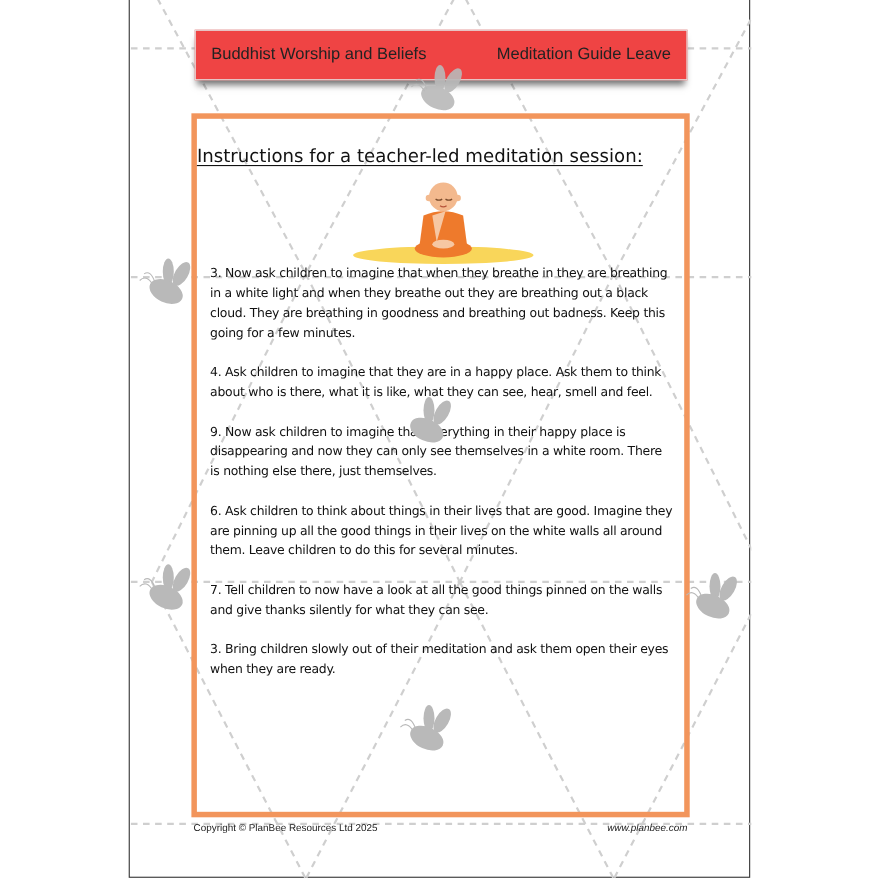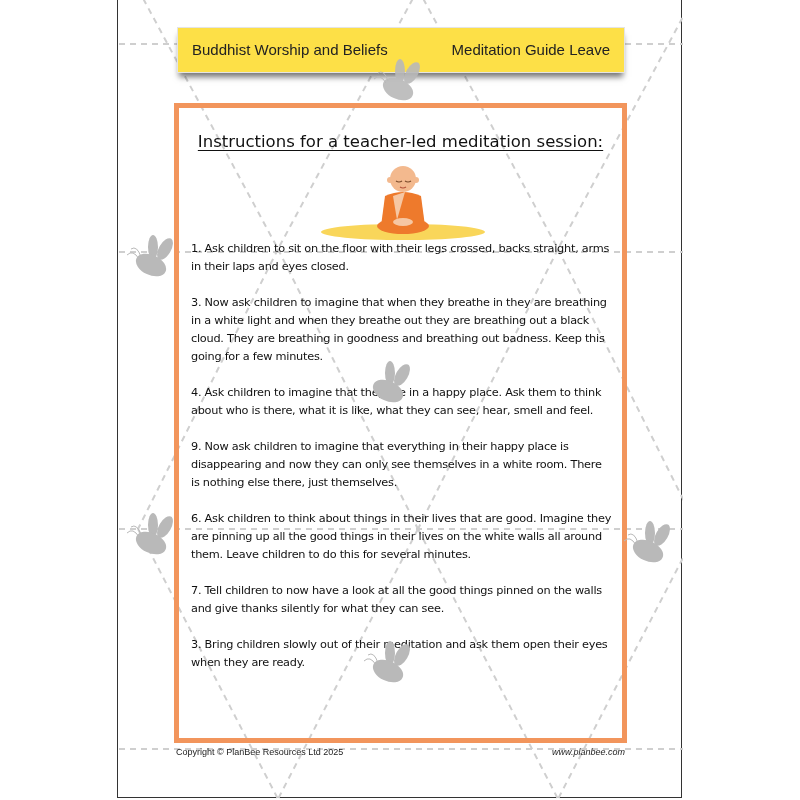--- a/index.html
+++ b/index.html
@@ -1,23 +1,23 @@
 <!DOCTYPE html>
 <html><head>
 <meta charset="utf-8">
 <style>
   html, body { margin:0; padding:0; background:#ffffff; }
   body { width:800px; height:800px; position:relative; overflow:hidden; font-family:"Liberation Sans", sans-serif; }
   .page { position:absolute; left:117px; top:-2px; width:565px; height:800px; border:1.5px solid #333; box-sizing:border-box; background:#fff; overflow:visible; }
   .bg-pattern { position:absolute; left:0; top:0; width:565px; height:800px; }
-  .header-box { position:absolute; left:59px; top:28px; width:448px; height:46px; background:#fde047; box-shadow:0 6px 6px -2px rgba(0,0,0,0.55); border:1px solid #e4e4e4; box-sizing:border-box; }
+  .header-box { position:absolute; left:59px; top:28px; width:448px; height:46px; background:#ef4444; box-shadow:0 6px 6px -2px rgba(0,0,0,0.55); border:1px solid #e4e4e4; box-sizing:border-box; }
   .header-left { position:absolute; left:14px; top:13px; font-size:15px; color:#222; }
   .header-right { position:absolute; right:14px; top:13px; font-size:15px; color:#222; }
   .frame { position:absolute; left:56px; top:104px; width:453px; height:640px; border:5px solid #f2955c; box-sizing:border-box; }
-  .title { position:absolute; left:0; right:0; top:24px; text-align:center; font-family:"DejaVu Sans", sans-serif; font-size:16.5px; color:#111; }
+  .title { position:absolute; left:0; right:0; top:24px; font-family:"DejaVu Sans", sans-serif; font-size:16.5px; color:#111; }
   .title span { text-decoration:underline; text-underline-offset:3px; }
   .monk { position:absolute; left:134px; top:54px; width:180px; height:80px; }
   .steps { position:absolute; left:12px; right:10px; top:132px; font-family:"DejaVu Sans", sans-serif; font-size:11.3px; line-height:18px; color:#111; letter-spacing:-0.25px; }
   .step { margin:0 0 18px 0; }
   .footer-left { position:absolute; left:58px; top:748px; font-size:9px; color:#222; }
   .footer-right { position:absolute; right:56px; top:748px; font-size:9px; color:#222;font-style:italic; }
   .bee { position:absolute; width:60px; height:50px; }
 </style>
 </head>
 <body>
@@ -59,21 +59,20 @@
       <path d="M80 34 L92 30 L84 58 Z" fill="#f6c7a3"></path>
       <ellipse cx="90" cy="60" rx="10" ry="4" fill="#f6c7a3"></ellipse>
       <circle cx="90" cy="17" r="13" fill="#f3b98e"></circle>
       <circle cx="77" cy="18" r="3" fill="#f3b98e"></circle>
       <circle cx="103" cy="18" r="3" fill="#f3b98e"></circle>
       <path d="M83 19 q3 2 6 0 M92 19 q3 2 6 0" stroke="#7a4a2a" stroke-width="1.2" fill="none"></path>
       <path d="M87 25 q3 2 6 0" stroke="#b5533a" stroke-width="1.2" fill="none"></path>
     </svg>
 
     <div class="steps">
-      <p class="step">1. Ask children to sit on the floor with their legs crossed, backs straight, arms in their laps and eyes closed.</p>
       <p class="step">3. Now ask children to imagine that when they breathe in they are breathing in a white light and when they breathe out they are breathing out a black cloud. They are breathing in goodness and breathing out badness. Keep this going for a few minutes.</p>
       <p class="step">4. Ask children to imagine that they are in a happy place. Ask them to think about who is there, what it is like, what they can see, hear, smell and feel.</p>
       <p class="step">9. Now ask children to imagine that everything in their happy place is disappearing and now they can only see themselves in a white room. There is nothing else there, just themselves.</p>
       <p class="step">6. Ask children to think about things in their lives that are good. Imagine they are pinning up all the good things in their lives on the white walls all around them. Leave children to do this for several minutes.</p>
       <p class="step">7. Tell children to now have a look at all the good things pinned on the walls and give thanks silently for what they can see.</p>
       <p class="step">3. Bring children slowly out of their meditation and ask them open their eyes when they are ready.</p>
     </div>
   </div>
 
   <div class="footer-left">Copyright © PlanBee Resources Ltd 2025</div>

